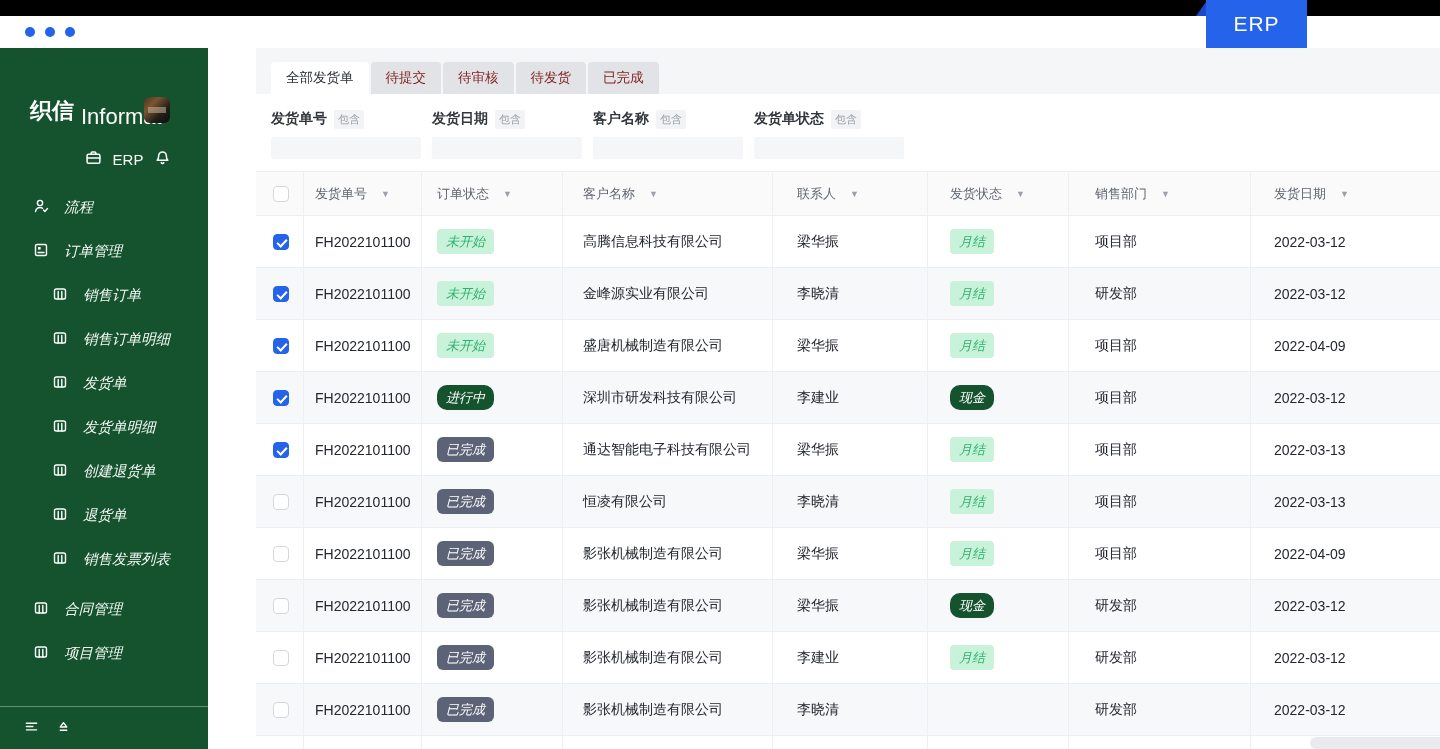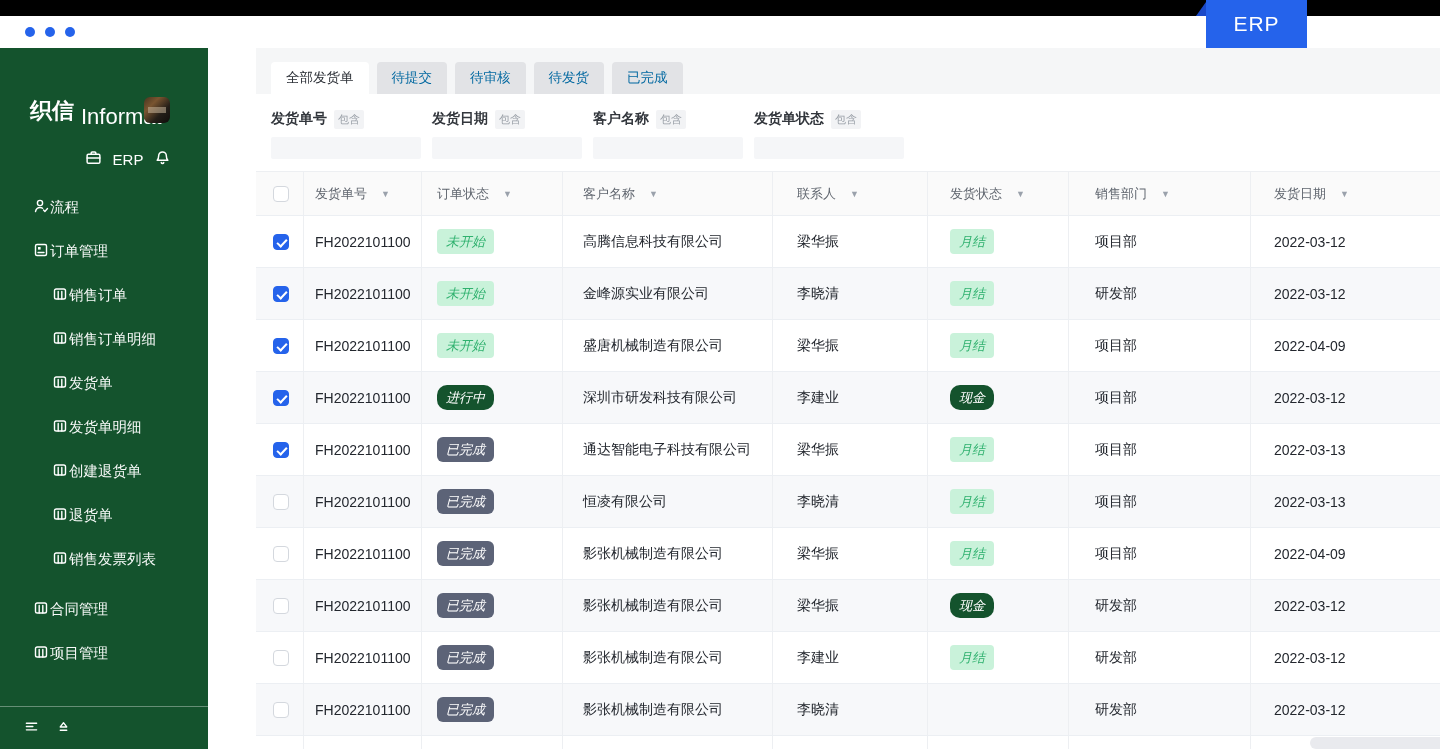--- a/index.html
+++ b/index.html
@@ -25,40 +25,40 @@
   .logo-en { font-size:22px; font-weight:500; margin-left:7px;margin-top:12px; }
   .avatar { position:absolute; right:8px; top:0; width:26px; height:26px; border-radius:6px;
     background:linear-gradient(135deg,#3a2c20 0%,#6b4a2a 35%,#1e1a16 60%,#4a3категория  0%); 
     background:linear-gradient(135deg,#46341f 0%,#7a5530 30%,#241e18 65%,#0f0d0b 100%); overflow:hidden; }
   .avatar::after { content:""; position:absolute; left:4px; top:10px; width:18px; height:6px; background:#c7b59a; opacity:.55; }
   .workspace-row { position:absolute; top:100px; left:0; width:256px; height:22px;
     display:flex; align-items:center; justify-content:center; gap:11px; font-size:15px; }
   .workspace-row svg { width:17px; height:17px; }
 
   .menu { position:absolute; top:137px; left:0; width:256px; }
-  .menu-item { position:relative; height:44px; display:flex; align-items:center; gap:1px;
-    font-size:14.5px; color:rgba(255,255,255,.97); cursor:pointer; }
+  .menu-item { position:relative; height:44px; display:flex; align-items:center; gap:15px;
+    font-size:14.5px; color:rgba(255,255,255,.97); cursor:pointer;font-style:italic; }
   .menu-item.top { padding-left:33px; }
   .menu-item.sub { padding-left:52px; }
   .menu-item.sub + .menu-item.top { margin-top:6px; }
   .menu-item svg { width:16px; height:16px; flex:0 0 auto; }
   .menu-item .chev { position:absolute; right:32px; top:50%; transform:translateY(-50%); display:flex; }
   .menu-item .chev svg { width:13px; height:13px; }
 
   .side-footer { position:absolute; left:0; bottom:0; width:256px; height:43px;
     border-top:1px solid rgba(255,255,255,.35); display:flex; align-items:center; }
   .side-footer .grp { display:flex; gap:17px; margin-left:24px; }
   .side-footer svg { width:15px; height:15px; }
   .side-footer .right { margin-left:auto; margin-right:24px; display:flex; }
 
   
   .main { position:absolute; left:256px; top:48px; width:1184px; height:701px; background:#f5f6f7; }
-  .tabs { position:absolute; top:14px; left:15px; display:flex; gap:8px; z-index:2; }
+  .tabs { position:absolute; top:14px; left:15px; display:flex; gap:2px; z-index:2; }
   .tab { height:32px; padding:0 15px; display:flex; align-items:center; background:#e2e3e6;
-    border-radius:4px 4px 0 0; font-size:13.5px; color:#0369a1; cursor:pointer; }
+    border-radius:4px 4px 0 0; font-size:13.5px; color:#7f1d1d; cursor:pointer; }
   .tab.active { background:#fff; color:#2b2f36; }
   .panel { position:absolute; top:46px; left:0; right:0; bottom:0; background:#fff; }
 
   .filters { position:absolute; top:16px; left:0; right:0; height:56px; }
   .fgroup { position:absolute; top:0; width:150px; }
   .flabel-row { display:flex; align-items:center; height:18px; }
   .flabel { font-size:14px; font-weight:600; color:#33373d; }
   .fop { margin-left:7px; font-size:11px; color:#9aa0a8; background:#f2f3f5; padding:2px 4px; border-radius:2px; }
   .finput { margin-top:9px; width:150px; height:22px; background:#f5f6f8; border:none; border-radius:2px;
     outline:none; padding:0 6px; font-size:13px; color:#333; }

